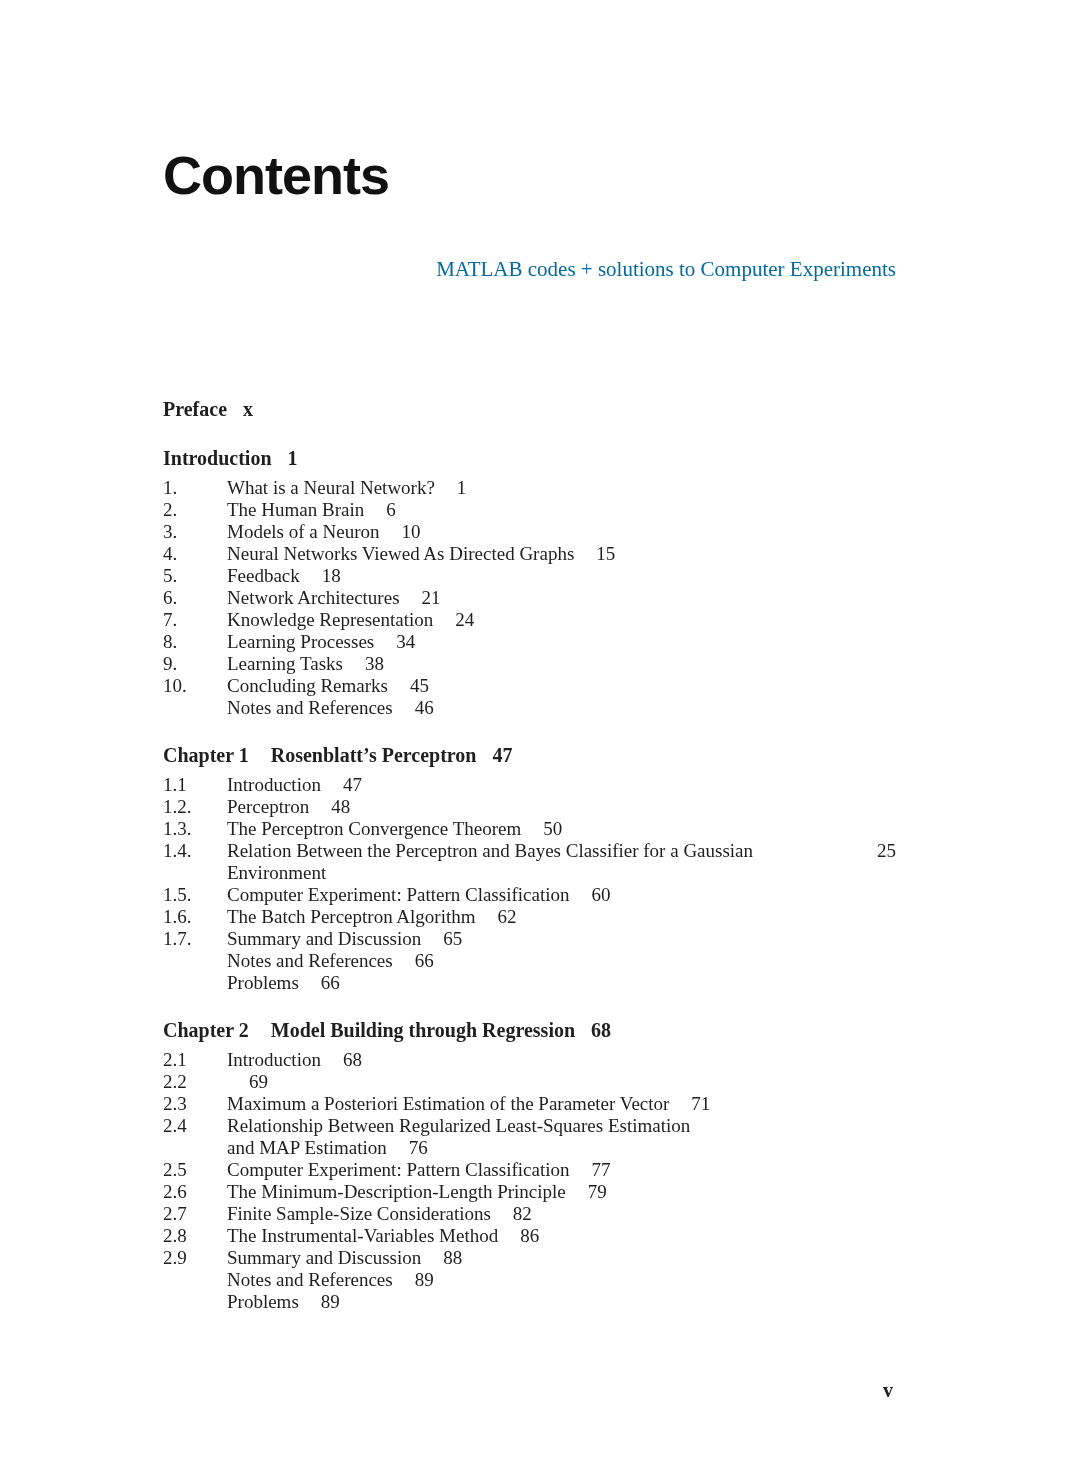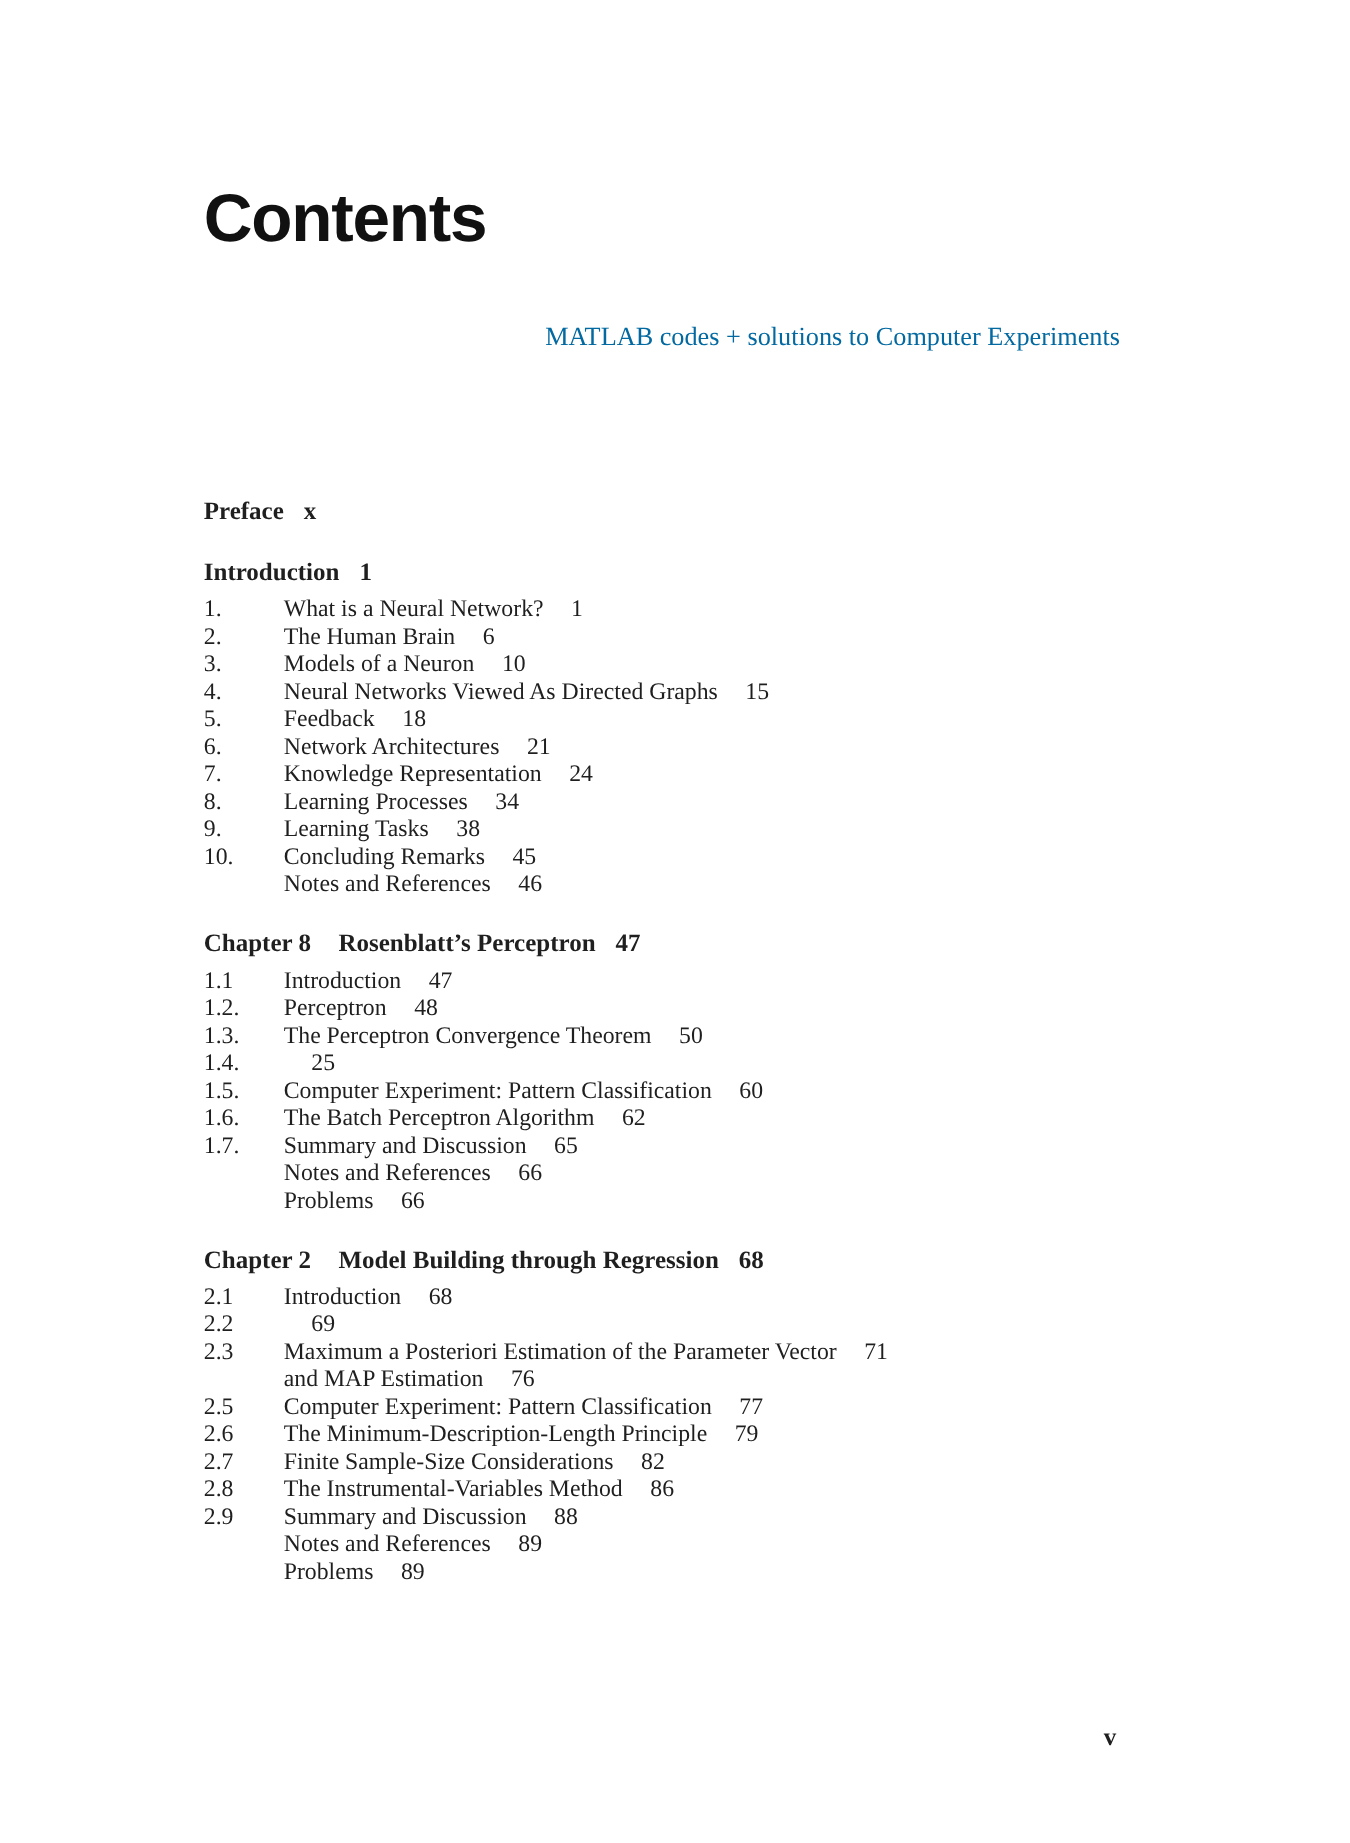--- a/index.html
+++ b/index.html
@@ -122,38 +122,39 @@
       <div class="toc-row">
         <span class="entry-num">10.</span>
         <span class="entry-text">Concluding Remarks</span>
         <span class="entry-page">45</span>
       </div>
       <div class="toc-row">
         <span class="entry-num"></span>
         <span class="entry-text">Notes and References</span>
         <span class="entry-page">46</span>
       </div>
-      <div class="toc-heading"><span class="heading-label">Chapter 8</span><span class="heading-title">Rosenblatt’s Perceptron</span><span class="heading-page">47</span></div>
+      <div class="toc-heading"><span class="heading-label">Chapter 1</span><span class="heading-title">Rosenblatt’s Perceptron</span><span class="heading-page">47</span></div>
       <div class="toc-row">
         <span class="entry-num">1.1</span>
         <span class="entry-text">Introduction</span>
         <span class="entry-page">47</span>
       </div>
       <div class="toc-row">
         <span class="entry-num">1.2.</span>
         <span class="entry-text">Perceptron</span>
         <span class="entry-page">48</span>
       </div>
       <div class="toc-row">
         <span class="entry-num">1.3.</span>
         <span class="entry-text">The Perceptron Convergence Theorem</span>
         <span class="entry-page">50</span>
       </div>
       <div class="toc-row">
         <span class="entry-num">1.4.</span>
+        <span class="entry-text">Relation Between the Perceptron and Bayes Classifier for a Gaussian Environment</span>
         <span class="entry-page">25</span>
       </div>
       <div class="toc-row">
         <span class="entry-num">1.5.</span>
         <span class="entry-text">Computer Experiment: Pattern Classification</span>
         <span class="entry-page">60</span>
       </div>
       <div class="toc-row">
         <span class="entry-num">1.6.</span>
         <span class="entry-text">The Batch Perceptron Algorithm</span>
@@ -181,20 +182,24 @@
         <span class="entry-page">68</span>
       </div>
       <div class="toc-row">
         <span class="entry-num">2.2</span>
         <span class="entry-page">69</span>
       </div>
       <div class="toc-row">
         <span class="entry-num">2.3</span>
         <span class="entry-text">Maximum a Posteriori Estimation of the Parameter Vector</span>
         <span class="entry-page">71</span>
+      </div>
+      <div class="toc-row">
+        <span class="entry-num">2.4</span>
+        <span class="entry-text">Relationship Between Regularized Least-Squares Estimation</span>
       </div>
       <div class="toc-row">
         <span class="entry-num"></span>
         <span class="entry-text">and MAP Estimation</span>
         <span class="entry-page">76</span>
       </div>
       <div class="toc-row">
         <span class="entry-num">2.5</span>
         <span class="entry-text">Computer Experiment: Pattern Classification</span>
         <span class="entry-page">77</span>

